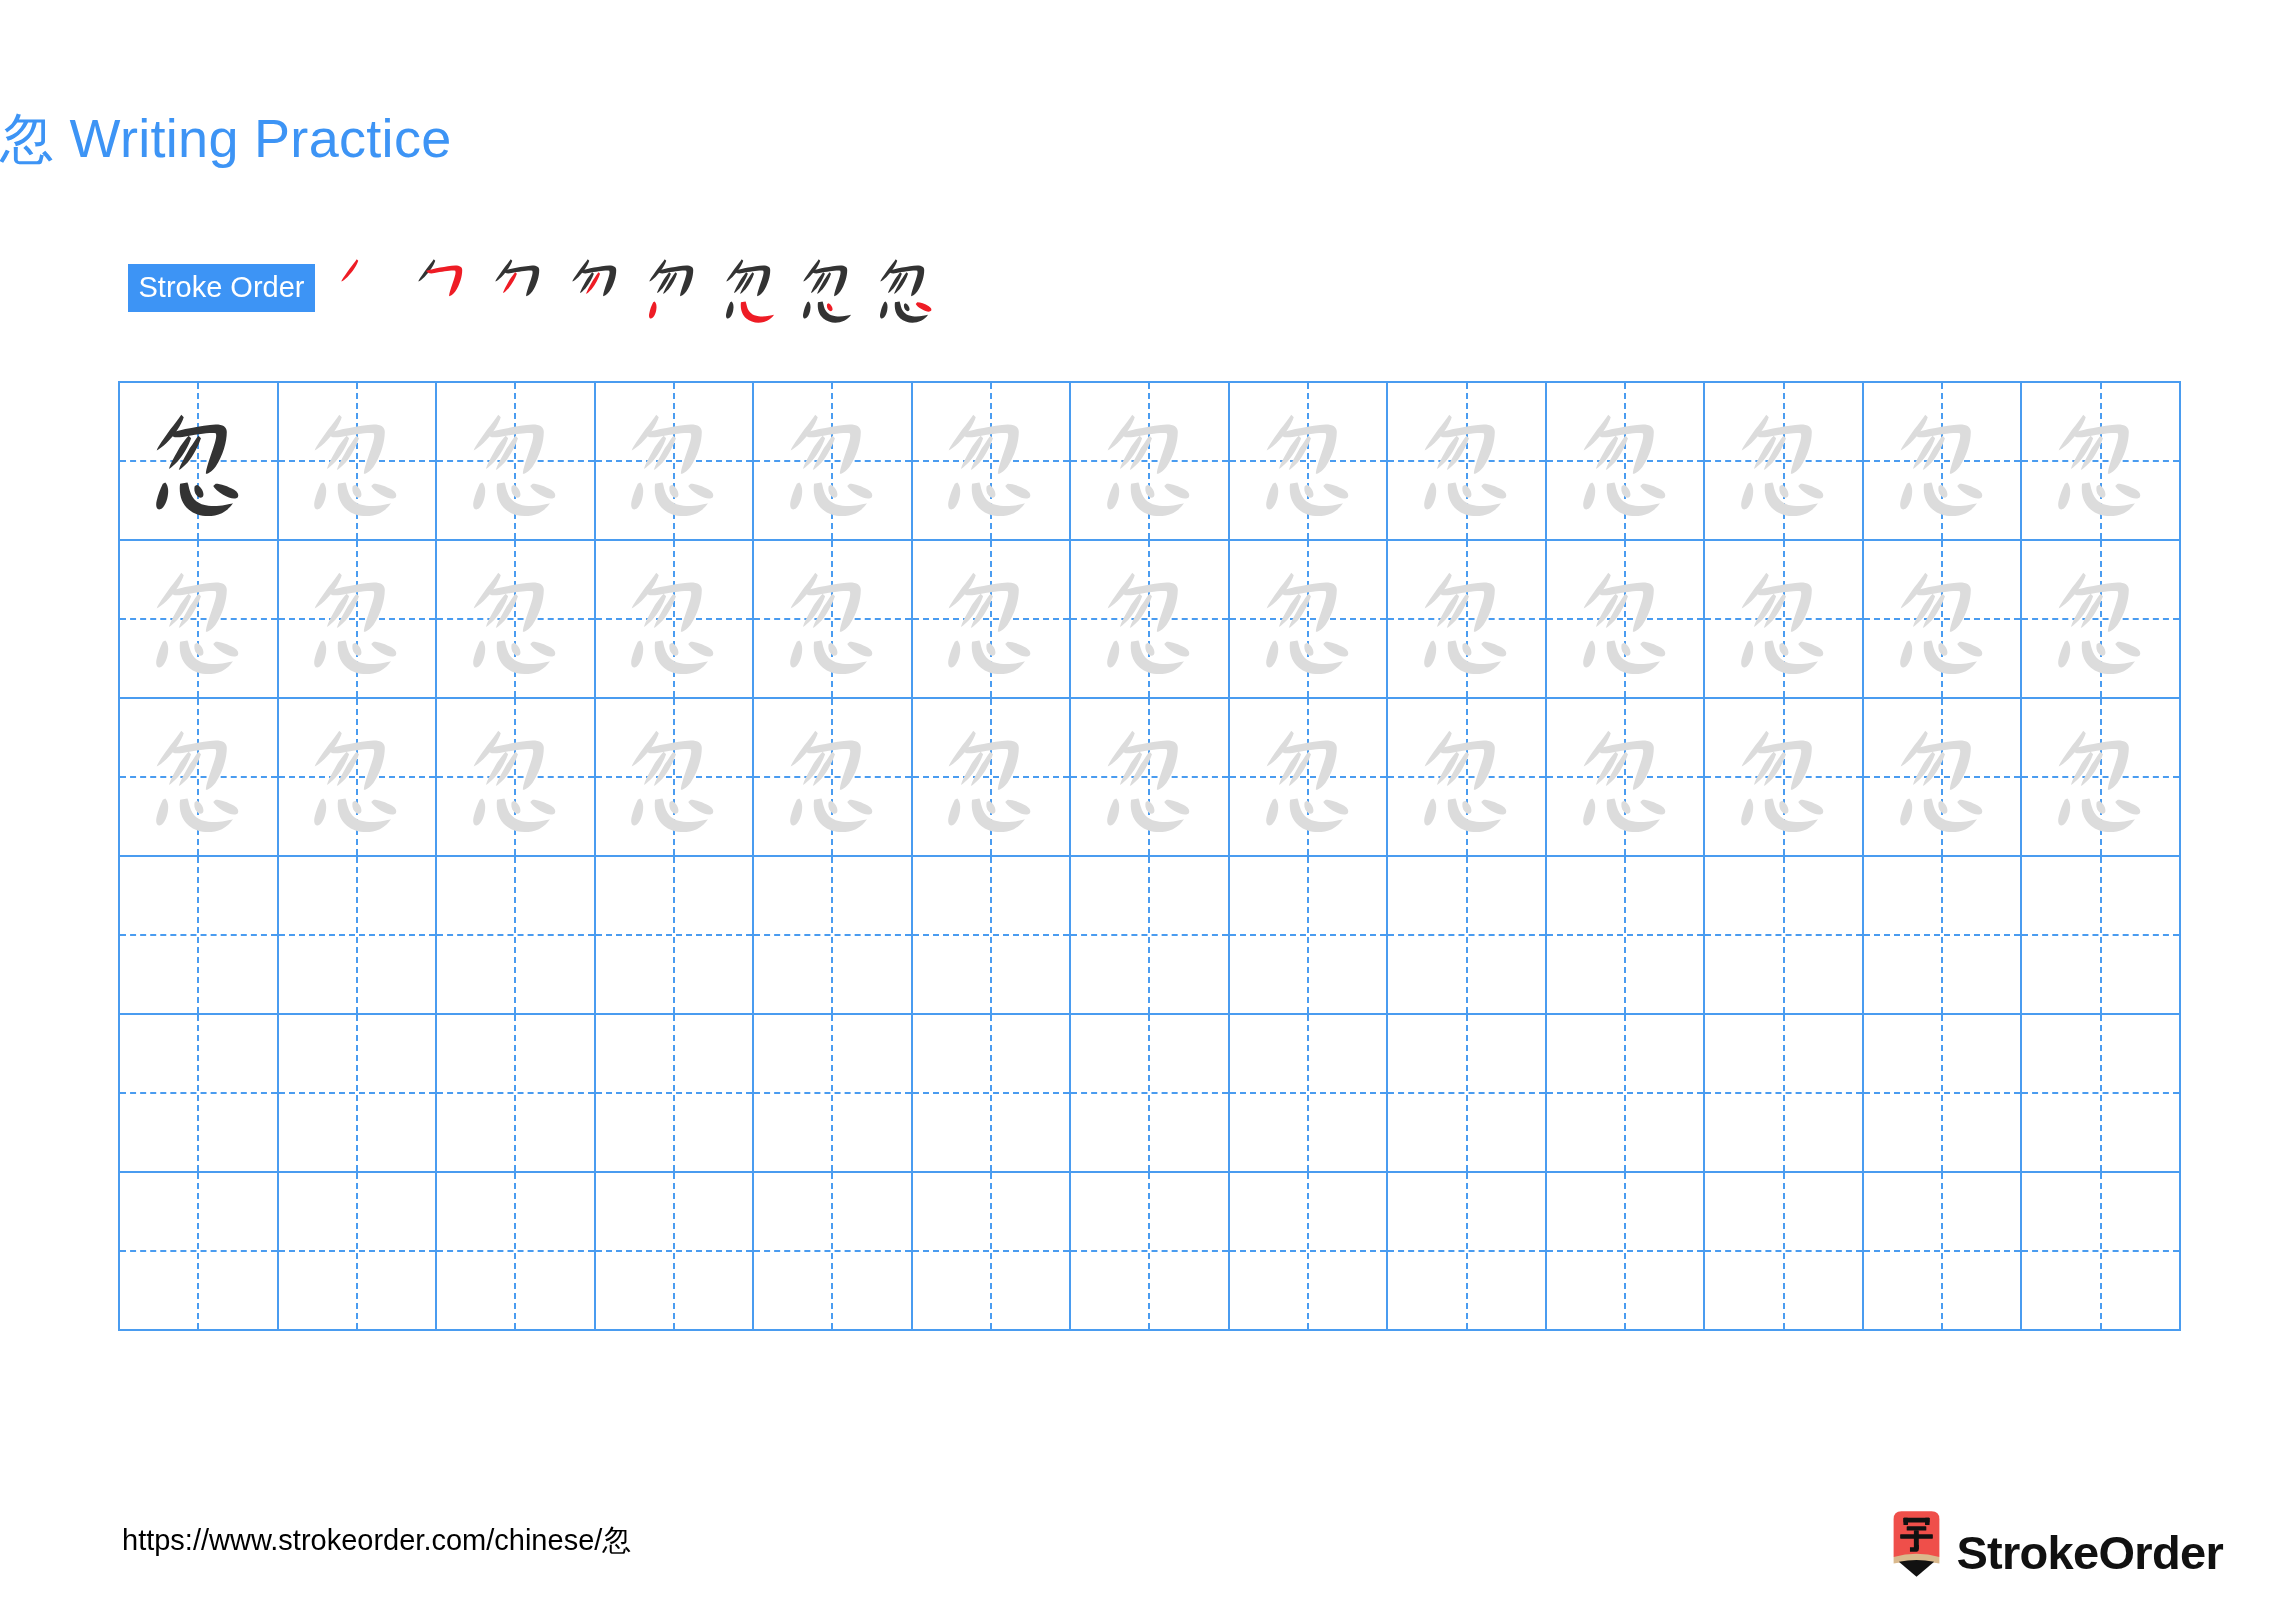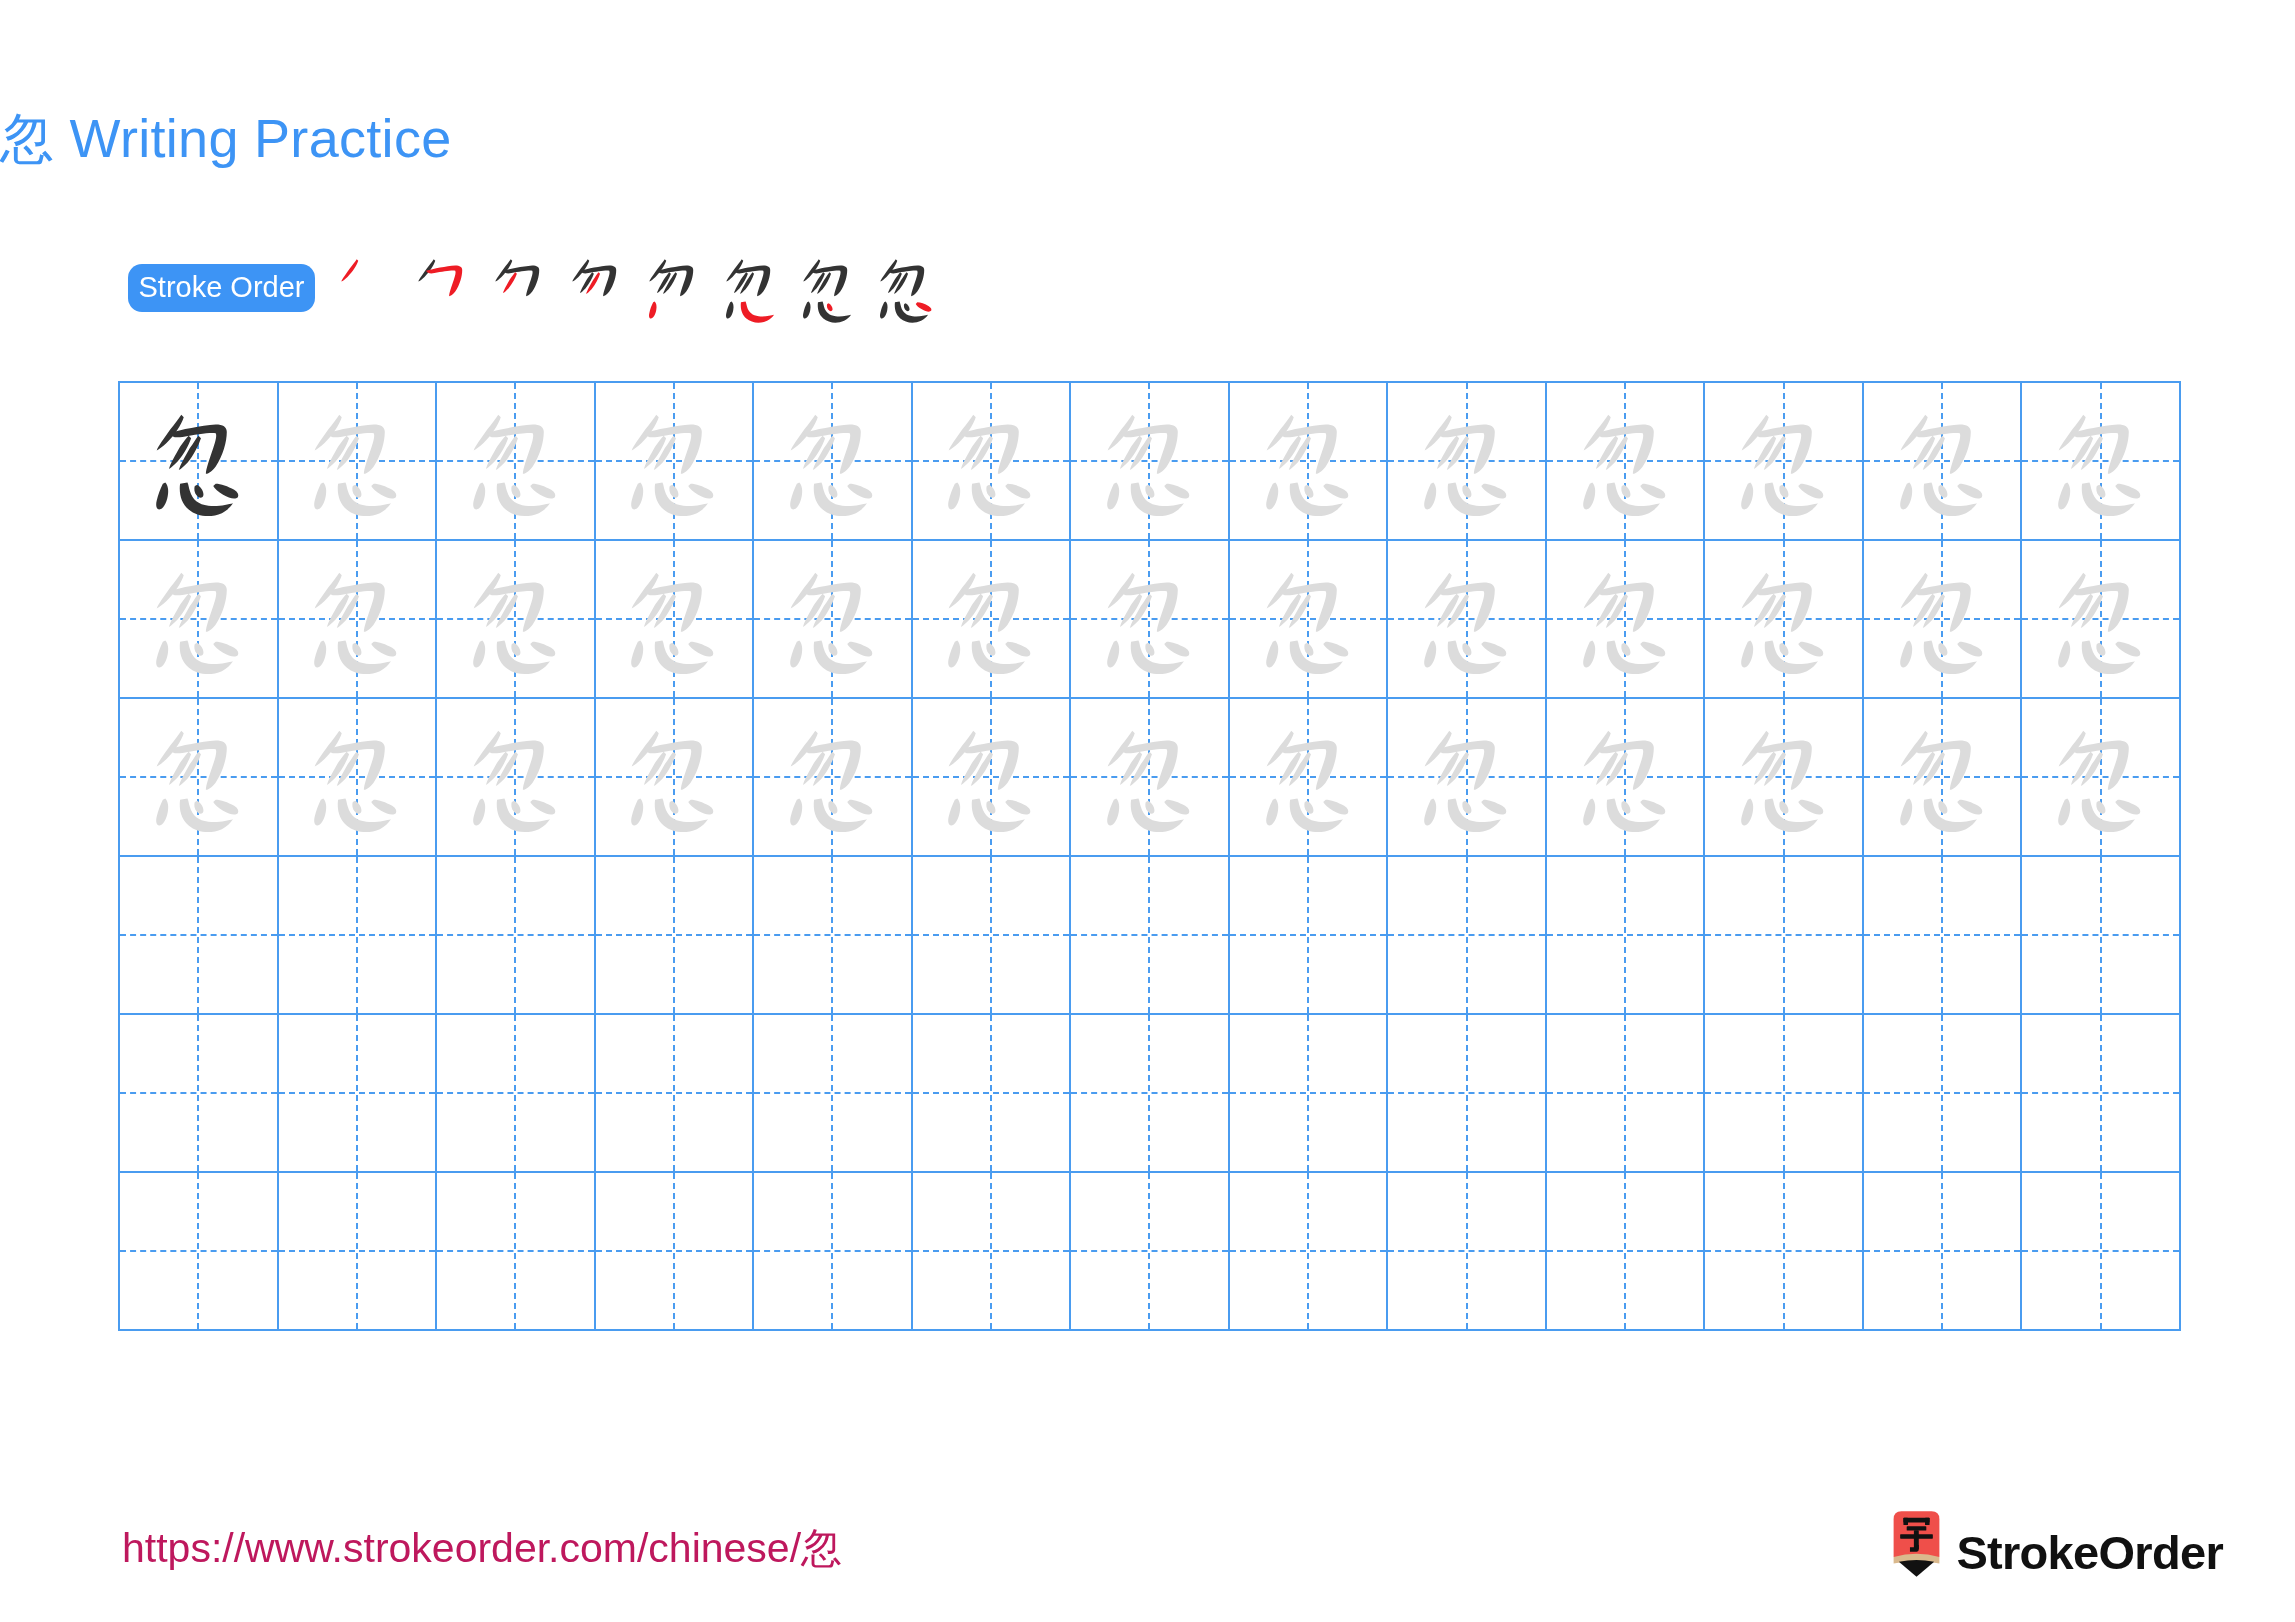--- a/index.html
+++ b/index.html
@@ -39,21 +39,21 @@
     display: flex;
     align-items: center;
     height: 72px;
   }
   #stroke-order-badge {
     background: #3d94f5;
     color: #ffffff;
     font-size: 29px;
     line-height: 1;
     padding: 8.5px 10.5px 9.8px 10.5px;
-    border-radius: 14px;
+    border-radius: 0;
     white-space: nowrap;
     flex: 0 0 auto;
   }
   #stroke-order-steps {
     display: flex;
     align-items: flex-start;
     margin-left: 14.4px;
   }
   .stroke-step {
     width: 77px;
@@ -122,22 +122,22 @@
     width: 123px;
     height: 123px;
     display: block;
   }
 
   
   #footer-url {
     position: absolute;
     left: 122px;
     top: 1521px;
-    font-size: 41px;
-    color: #be185d;
+    font-size: 29px;
+    color: #000000;
     white-space: nowrap;
   }
   #footer-url .han { font-family: "DejaVu Sans", sans-serif; }
 
   #brand {
     position: absolute;
     right: 72px;
     top: 1508px;
     display: flex;
     align-items: center;

